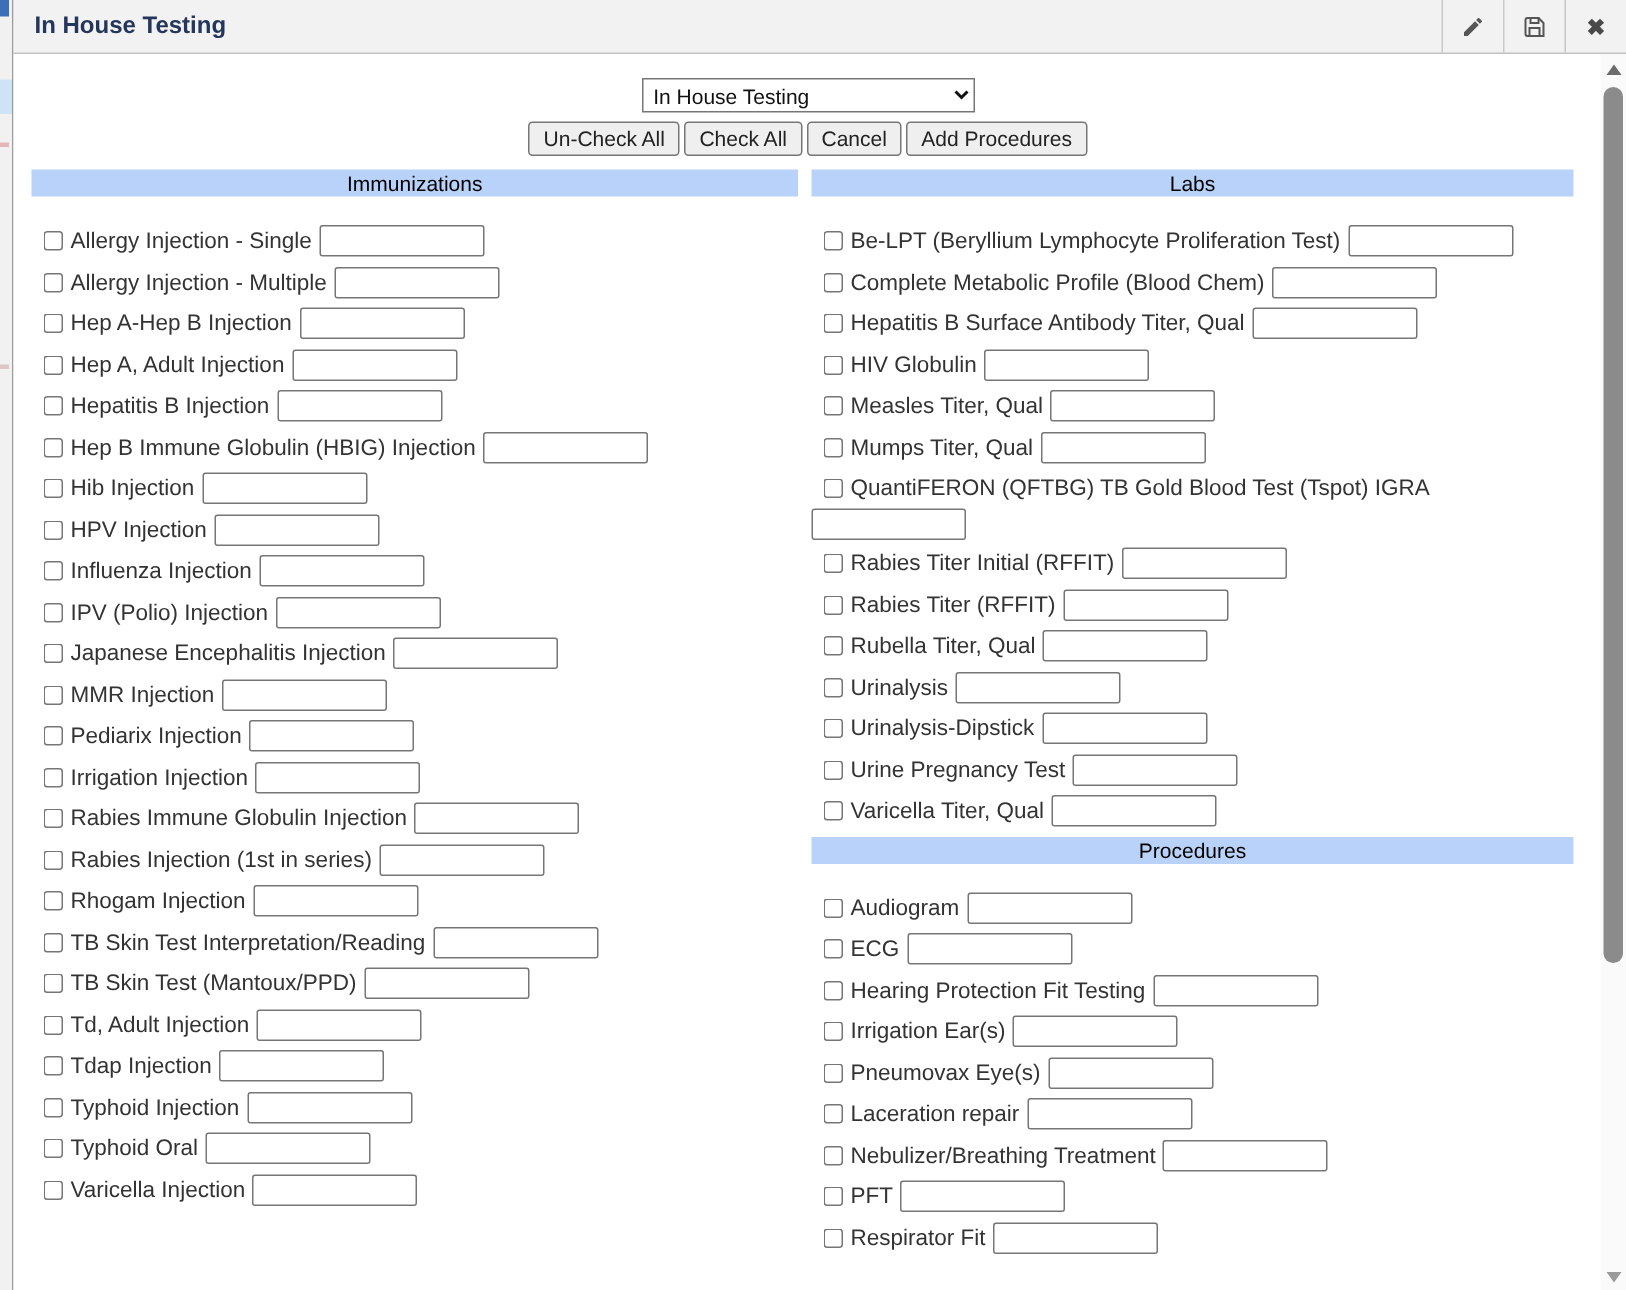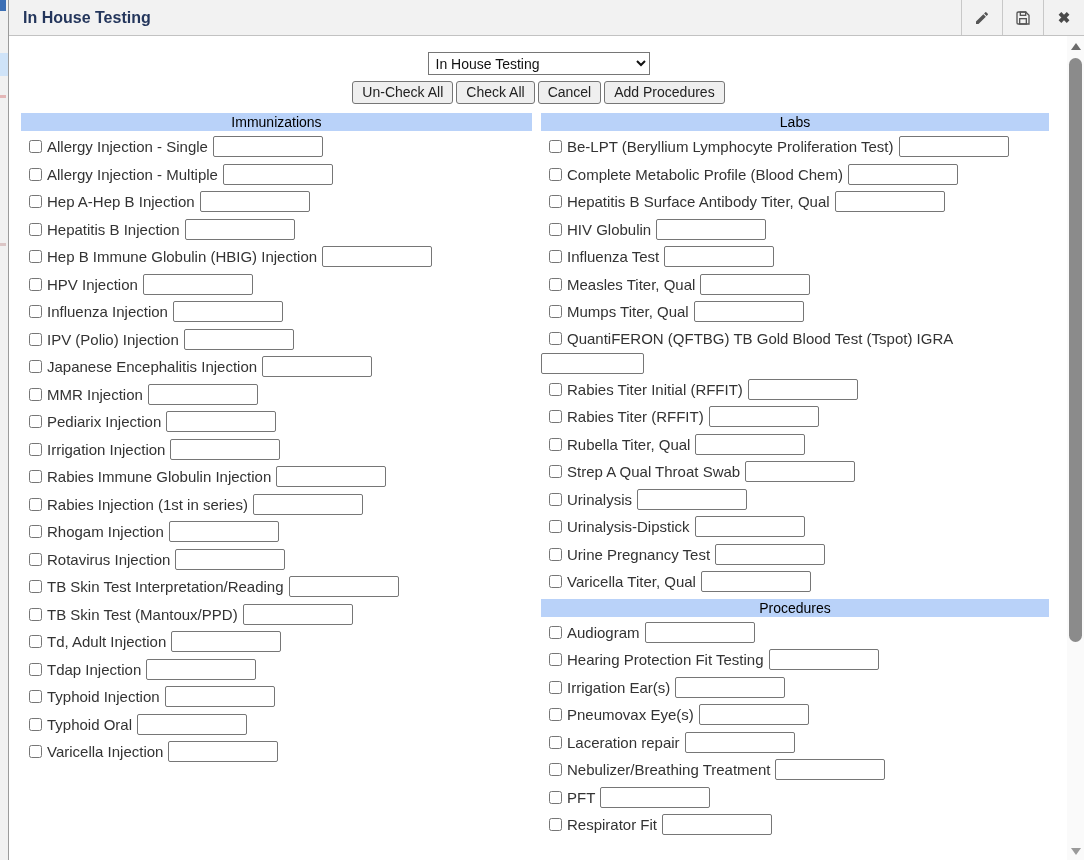--- a/index.html
+++ b/index.html
@@ -36,21 +36,21 @@
   #button-row { text-align:center; margin-top:6px; }
   .btn { display:inline-block; height:23px; padding:0 9px; margin:0 1.5px; font-size:14px;
          font-family:"Liberation Sans",sans-serif; color:#222; background:#efefef;
          border:1px solid #767676; border-radius:3px; cursor:pointer; line-height:21px; }
 
   #columns { display:flex; margin-top:9px; }
   #col-left  { width:511px; margin-left:12px; }
   #col-right { width:508px; margin-left:9px; }
 
   .sec-header { height:18px; line-height:18px; text-align:center; font-size:14px; color:#000;
-                background:#b9d2f9; margin-bottom:2px; }
+                background:#b9d2f9; margin-bottom:16px; }
   .sec-header.procedures { margin-top:3px; }
 
   .row { height:27.5px; display:flex; align-items:center; padding-left:8px; }
   .cb  { width:13px; height:13px; margin:0 5px 0 0; flex:none; }
   .lbl { font-size:15px; color:#333; margin-right:5px; white-space:nowrap; }
   .txt { width:110px; height:21px; border:1px solid #767676; border-radius:2px;
          background:#fff; flex:none; font-size:13px; padding:0 3px; }
 
   
   .row-wrap { padding-left:0; }
@@ -134,30 +134,40 @@
             <span class="lbl">Allergy Injection - Multiple</span>
             <input type="text" class="txt" style="">
           </div>
         <div class="row">
             <input type="checkbox" class="cb" style="">
             <span class="lbl">Hep A-Hep B Injection</span>
             <input type="text" class="txt" style="">
           </div>
         <div class="row">
             <input type="checkbox" class="cb" style="">
+            <span class="lbl">Hep A, Adult Injection</span>
+            <input type="text" class="txt" style="">
+          </div>
+        <div class="row">
+            <input type="checkbox" class="cb" style="">
             <span class="lbl">Hepatitis B Injection</span>
             <input type="text" class="txt" style="">
           </div>
         <div class="row">
             <input type="checkbox" class="cb" style="">
             <span class="lbl">Hep B Immune Globulin (HBIG) Injection</span>
             <input type="text" class="txt" style="">
           </div>
         <div class="row">
             <input type="checkbox" class="cb" style="">
+            <span class="lbl">Hib Injection</span>
+            <input type="text" class="txt" style="">
+          </div>
+        <div class="row">
+            <input type="checkbox" class="cb" style="">
             <span class="lbl">HPV Injection</span>
             <input type="text" class="txt" style="">
           </div>
         <div class="row">
             <input type="checkbox" class="cb" style="">
             <span class="lbl">Influenza Injection</span>
             <input type="text" class="txt" style="">
           </div>
         <div class="row">
             <input type="checkbox" class="cb" style="">
@@ -190,25 +200,20 @@
             <input type="text" class="txt" style="">
           </div>
         <div class="row">
             <input type="checkbox" class="cb" style="">
             <span class="lbl">Rabies Injection (1st in series)</span>
             <input type="text" class="txt" style="">
           </div>
         <div class="row">
             <input type="checkbox" class="cb" style="">
             <span class="lbl">Rhogam Injection</span>
-            <input type="text" class="txt" style="">
-          </div>
-        <div class="row">
-            <input type="checkbox" class="cb" style="">
-            <span class="lbl">Rotavirus Injection</span>
             <input type="text" class="txt" style="">
           </div>
         <div class="row">
             <input type="checkbox" class="cb" style="">
             <span class="lbl">TB Skin Test Interpretation/Reading</span>
             <input type="text" class="txt" style="">
           </div>
         <div class="row">
             <input type="checkbox" class="cb" style="">
             <span class="lbl">TB Skin Test (Mantoux/PPD)</span>
@@ -254,25 +259,20 @@
             <input type="text" class="txt" style="">
           </div>
         <div class="row">
             <input type="checkbox" class="cb" style="">
             <span class="lbl">Hepatitis B Surface Antibody Titer, Qual</span>
             <input type="text" class="txt" style="">
           </div>
         <div class="row">
             <input type="checkbox" class="cb" style="">
             <span class="lbl">HIV Globulin</span>
-            <input type="text" class="txt" style="">
-          </div>
-        <div class="row">
-            <input type="checkbox" class="cb" style="">
-            <span class="lbl">Influenza Test</span>
             <input type="text" class="txt" style="">
           </div>
         <div class="row">
             <input type="checkbox" class="cb" style="">
             <span class="lbl">Measles Titer, Qual</span>
             <input type="text" class="txt" style="">
           </div>
         <div class="row">
             <input type="checkbox" class="cb" style="">
             <span class="lbl">Mumps Titer, Qual</span>
@@ -295,25 +295,20 @@
             <span class="lbl">Rabies Titer (RFFIT)</span>
             <input type="text" class="txt" style="">
           </div>
         <div class="row">
             <input type="checkbox" class="cb" style="">
             <span class="lbl">Rubella Titer, Qual</span>
             <input type="text" class="txt" style="">
           </div>
         <div class="row">
             <input type="checkbox" class="cb" style="">
-            <span class="lbl">Strep A Qual Throat Swab</span>
-            <input type="text" class="txt" style="">
-          </div>
-        <div class="row">
-            <input type="checkbox" class="cb" style="">
             <span class="lbl">Urinalysis</span>
             <input type="text" class="txt" style="">
           </div>
         <div class="row">
             <input type="checkbox" class="cb" style="">
             <span class="lbl">Urinalysis-Dipstick</span>
             <input type="text" class="txt" style="">
           </div>
         <div class="row">
             <input type="checkbox" class="cb" style="">
@@ -323,20 +318,25 @@
         <div class="row">
             <input type="checkbox" class="cb" style="">
             <span class="lbl">Varicella Titer, Qual</span>
             <input type="text" class="txt" style="">
           </div>
 
         <div class="sec-header procedures">Procedures</div>
         <div class="row">
             <input type="checkbox" class="cb" style="">
             <span class="lbl">Audiogram</span>
+            <input type="text" class="txt" style="">
+          </div>
+        <div class="row">
+            <input type="checkbox" class="cb" style="">
+            <span class="lbl">ECG</span>
             <input type="text" class="txt" style="">
           </div>
         <div class="row">
             <input type="checkbox" class="cb" style="">
             <span class="lbl">Hearing Protection Fit Testing</span>
             <input type="text" class="txt" style="">
           </div>
         <div class="row">
             <input type="checkbox" class="cb" style="">
             <span class="lbl">Irrigation Ear(s)</span>

